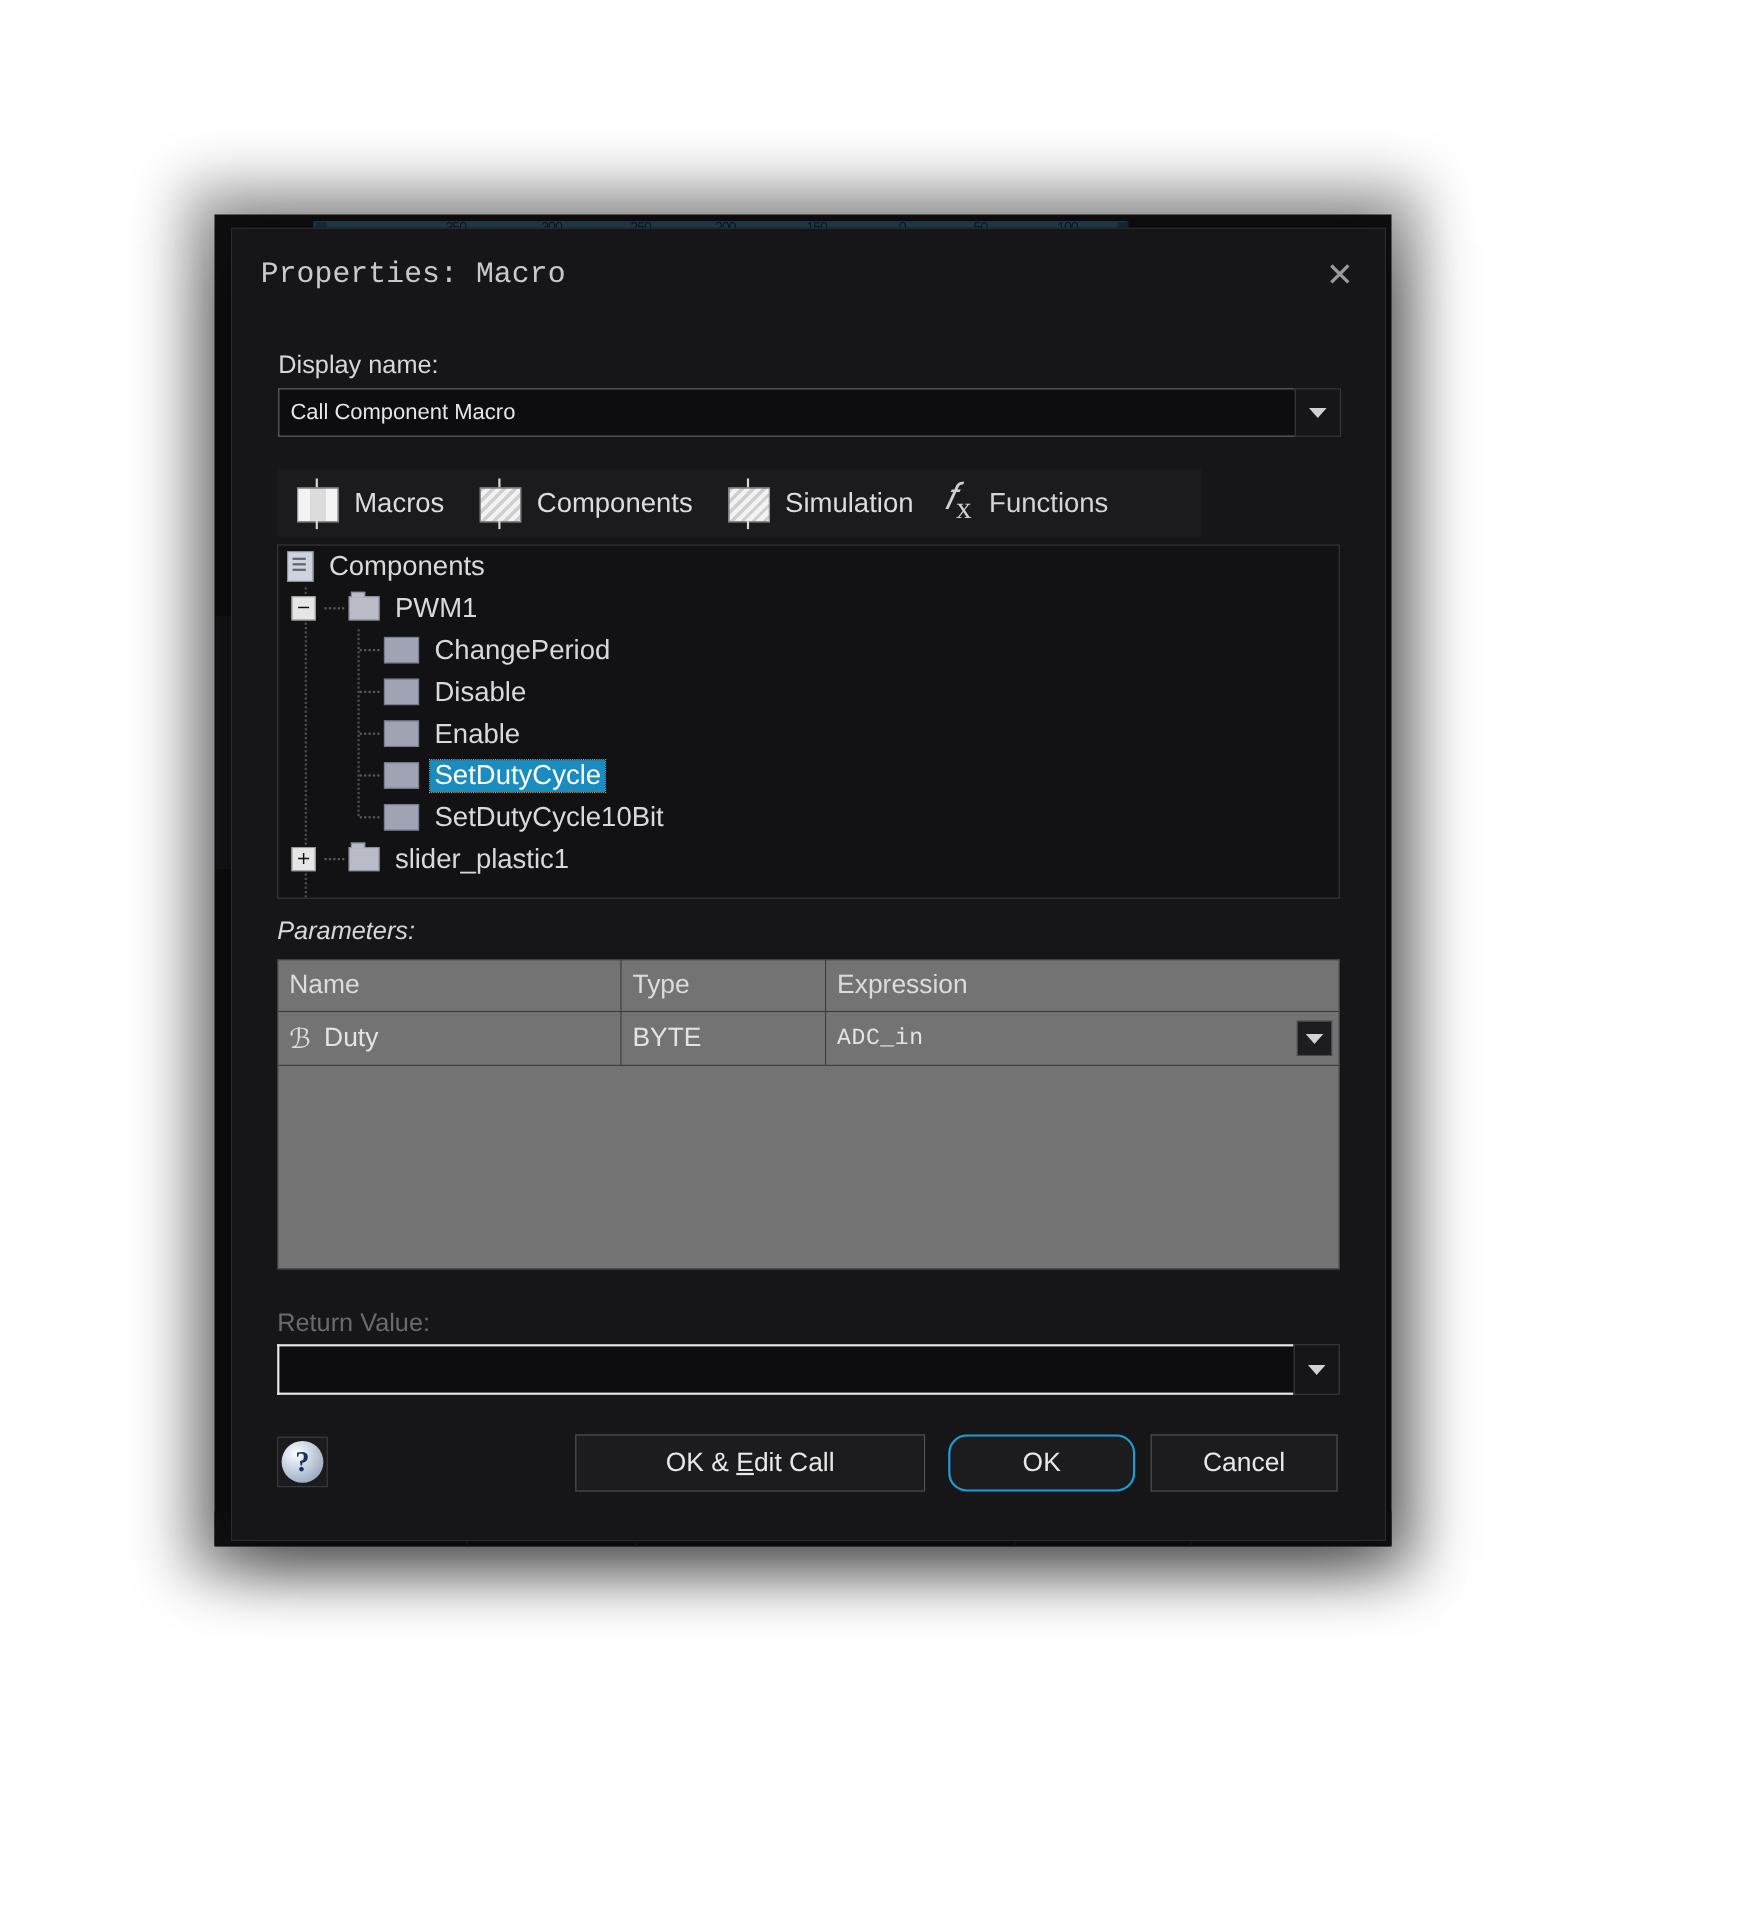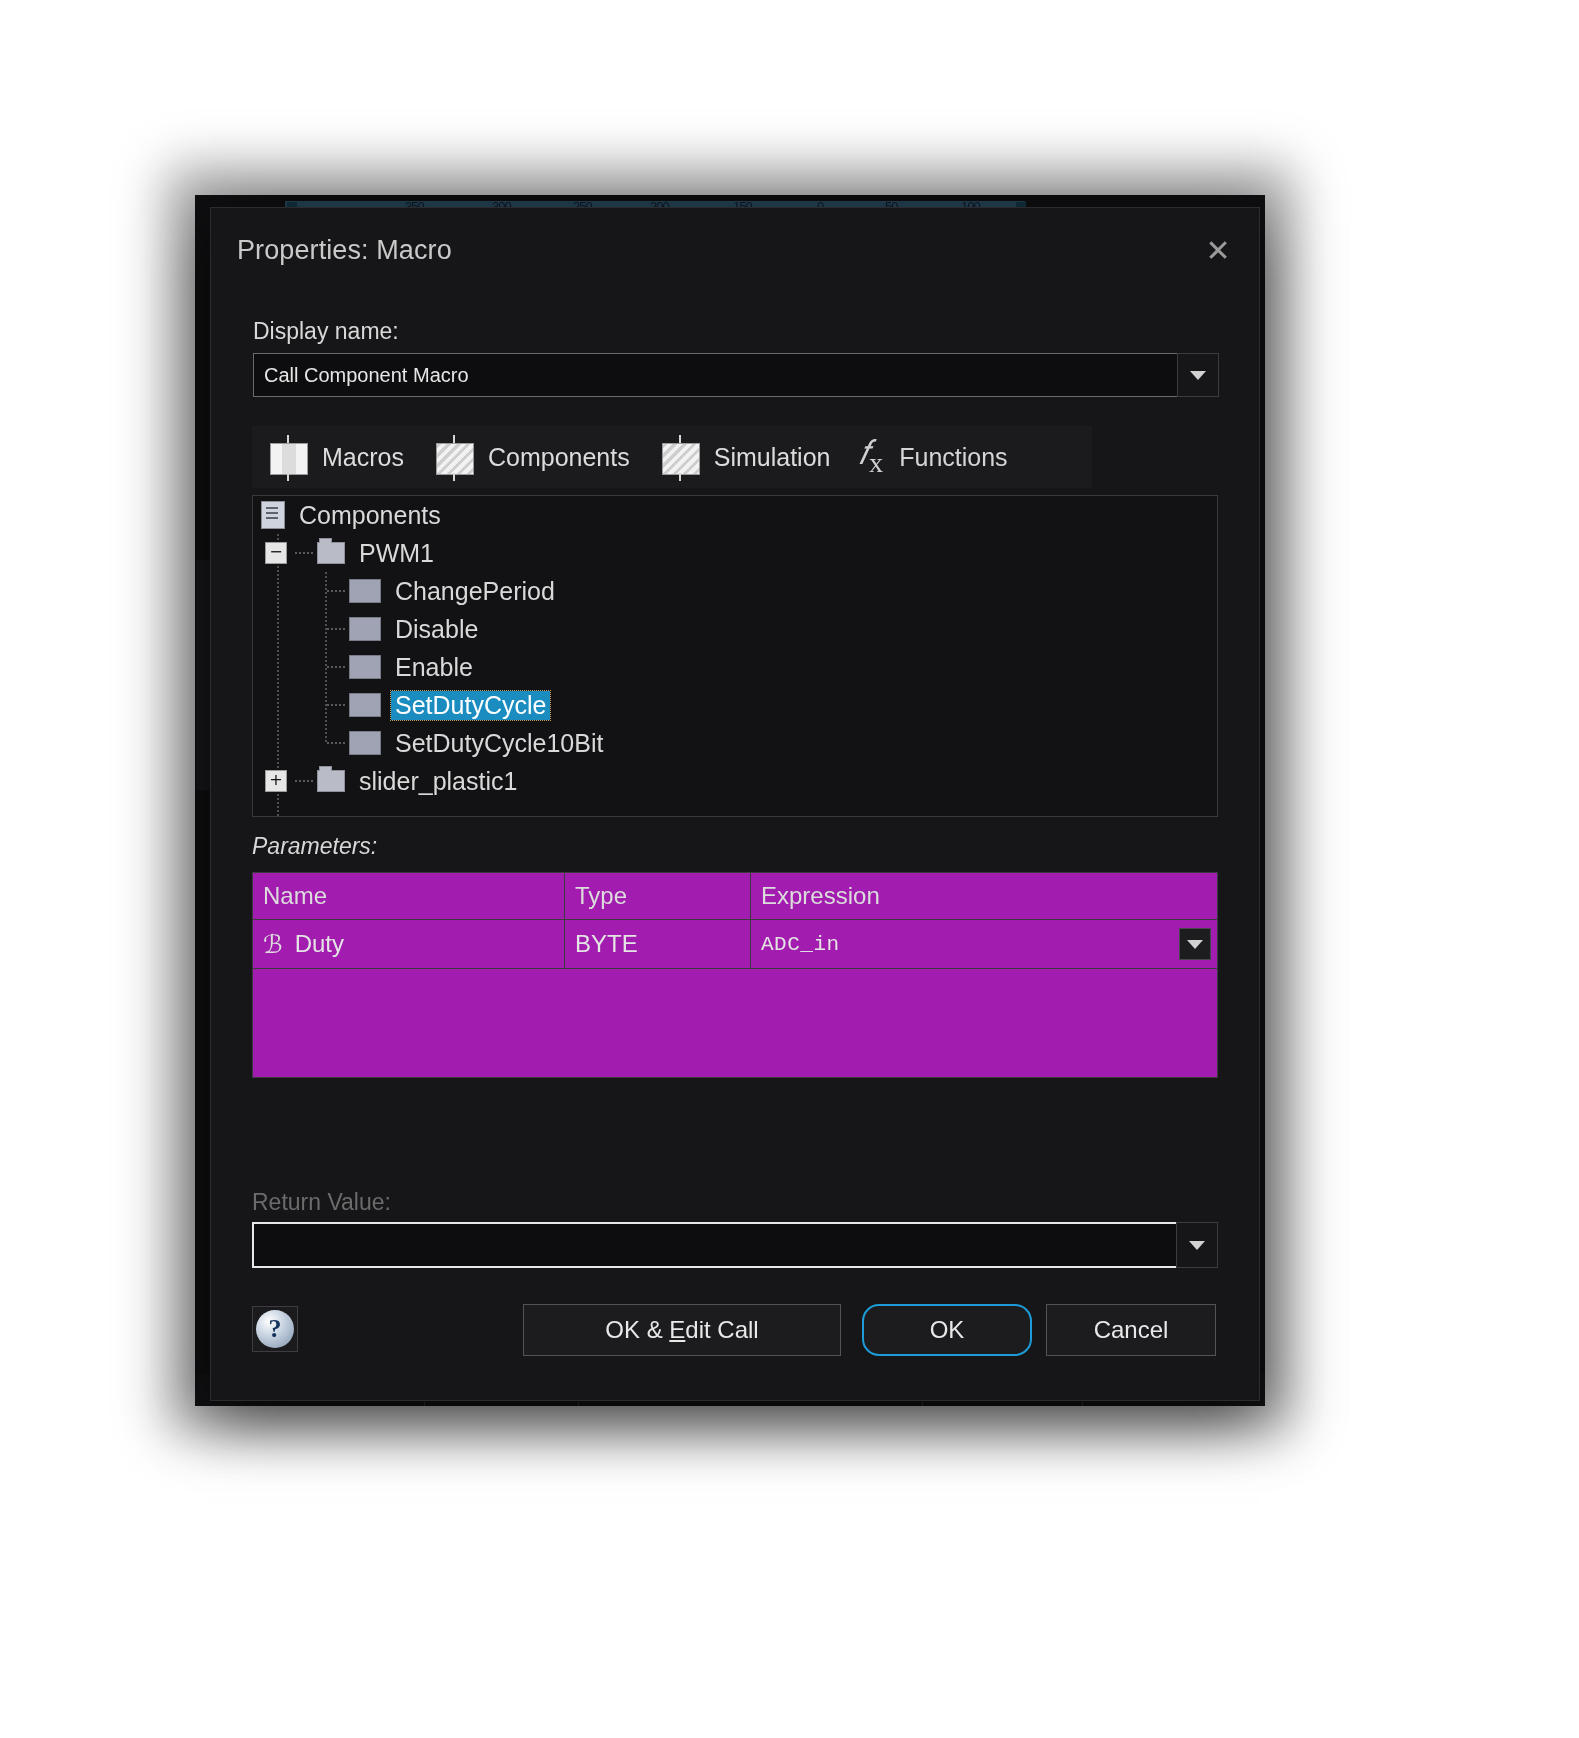--- a/index.html
+++ b/index.html
@@ -105,20 +105,21 @@
     width: 100%;
     height: 86px;
   }
   .title-text {
     position: absolute;
     left: 26px;
     top: 27px;
     font-size: 27px;
     color: #c9c9c9;
     letter-spacing: .1px;
+    font-family: Liberation Mono, monospace;
   }
   .close-btn {
     position: absolute;
     right: 18px;
     top: 22px;
     width: 46px;
     height: 42px;
     color: #9a9a9a;
     font-size: 30px;
     line-height: 42px;
@@ -325,23 +326,23 @@
     width: 0;
     border-left: 2px dotted #4e4e4e;
   }
 
   
   .ptable {
     position: absolute;
     left: 252px;
     top: 872px;
     width: 966px;
-    height: 206px;
+    height: 282px;
     border: 1px solid #3a3a3e;
-    background: #a21caf;
+    background: #737373;
     box-sizing: border-box;
   }
   .ptable .hrow {
     display: flex;
     height: 46px;
     border-bottom: 1px solid #3a3a3e;
   }
   .ptable .hcell {
     font-size: 24px;
     color: #dcdcdc;

